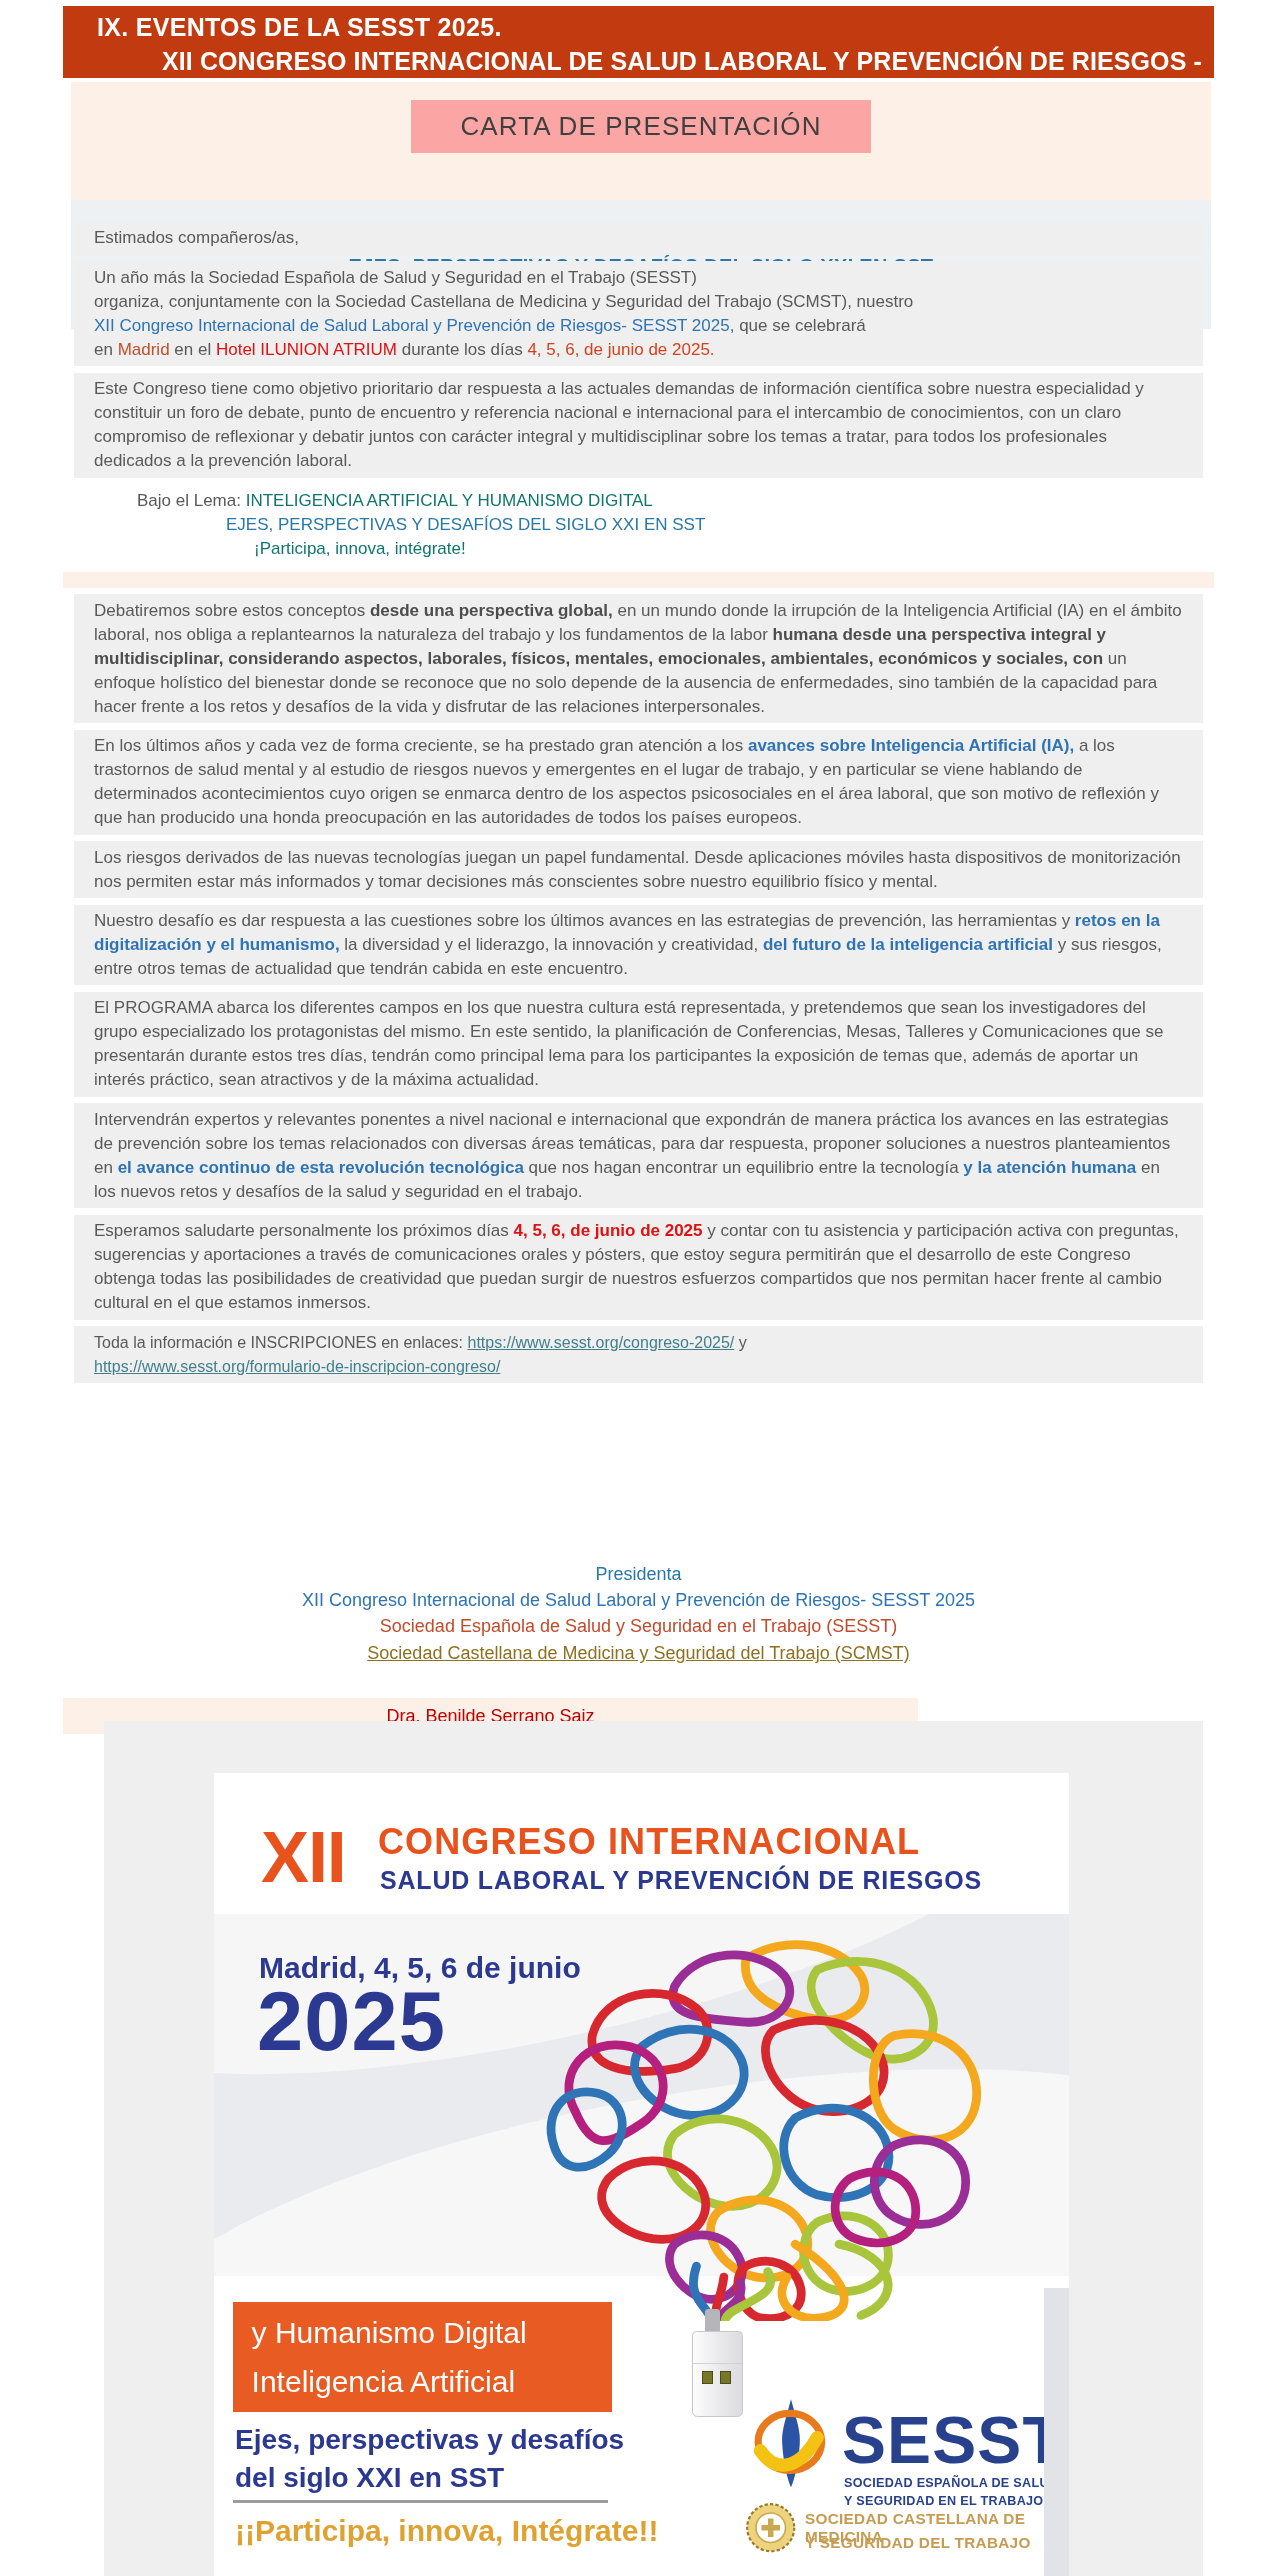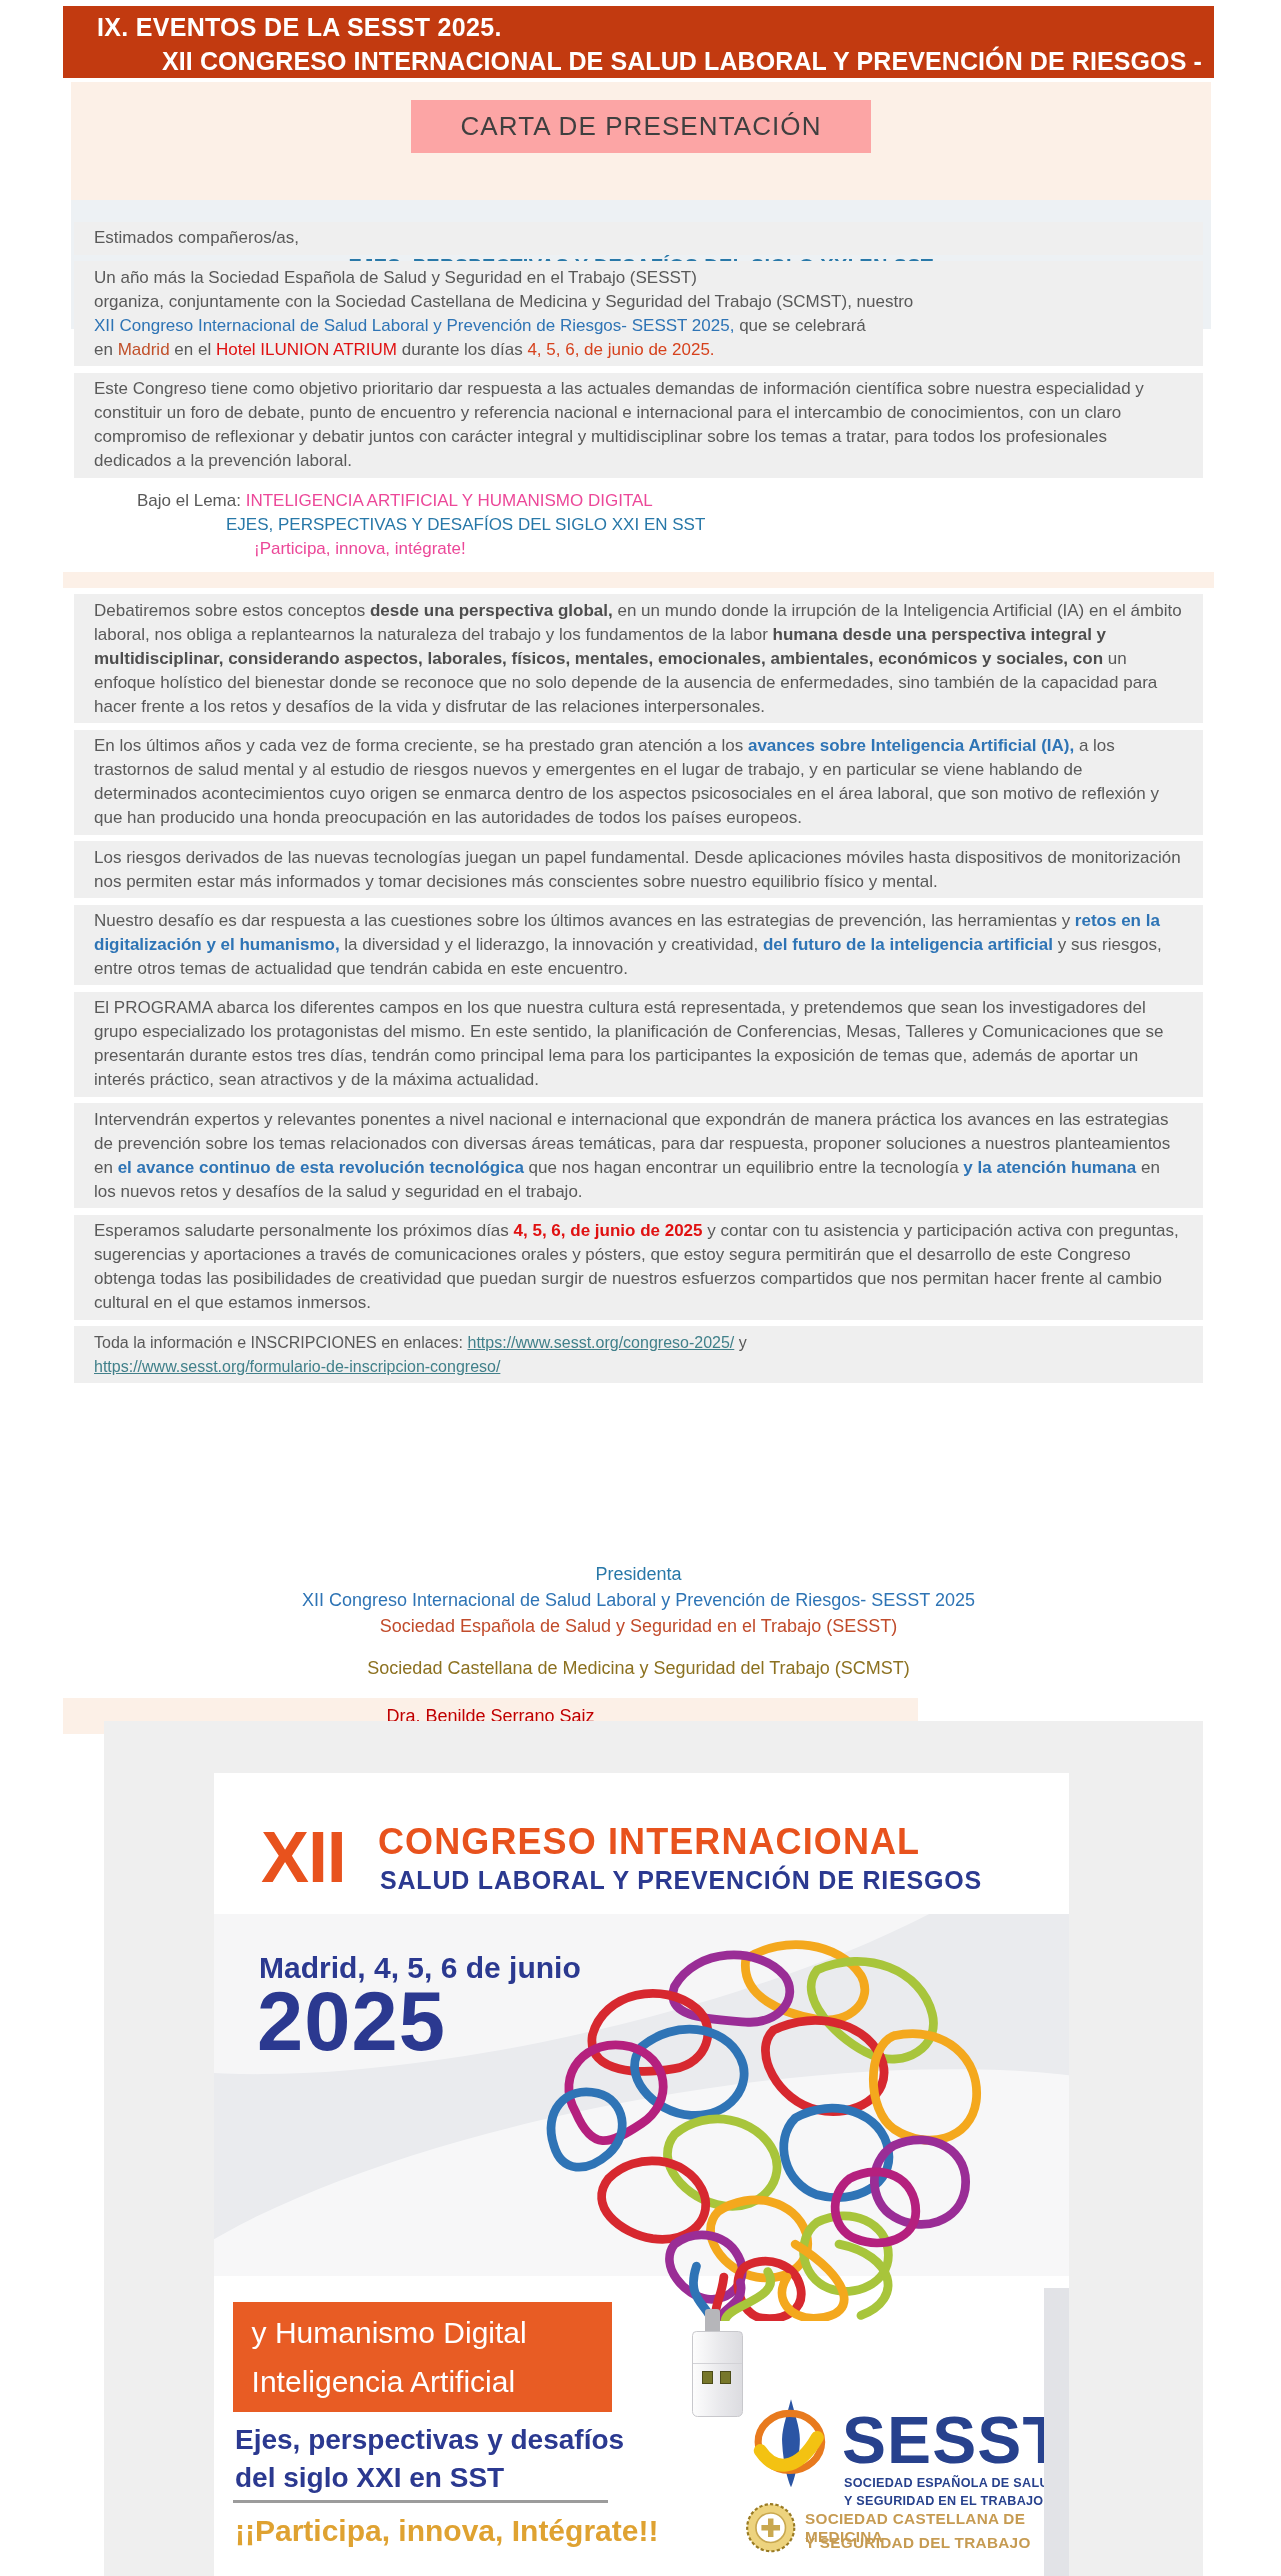--- a/index.html
+++ b/index.html
@@ -27,31 +27,31 @@
   .lema-line3{margin-left:160px;}
   .sg-n{}
   .sg-b{font-weight:bold;color:#4D4D4D;}
   .sg-bb{font-weight:bold;color:#2E74B5;}
   .sg-bl{color:#2E74B5;}
   .sg-or{color:#C1502A;}
   .sg-r{color:#E01111;}
   .sg-rd{color:#D6411C;}
   .sg-rb{font-weight:bold;color:#E01111;}
   .lema-label{color:#595959;}
-  .lema-red{color:#ec4899;}
+  .lema-red{color:#0f766e;}
   .lema-blue{color:#2878A8;}
   .info{font-size:16px;}
   .lnk{color:#41808A;text-decoration:underline;cursor:pointer;}
   
   .sig{position:absolute;left:63px;top:1557px;width:1151px;text-align:center;font-size:18px;line-height:26px;}
   .sig .band{background:#FCF0E7;height:36px;line-height:36px;color:#C00000;}
   .sig .pres{color:#2878A8;margin-top:4.4px;}
   .sig .cong{color:#2E74B5;}
   .sig .sesst{color:#C14B2B;}
-  .sig .scmst{color:#8C7120;margin-top:16px;}
+  .sig .scmst{color:#8C7120;margin-top:1px;text-decoration:underline;}
   
   .panel{position:absolute;left:104px;top:1721px;width:1099px;height:855px;background:#EFEFEF;}
   .poster{position:absolute;left:110px;top:52px;width:855px;height:816px;background:#ffffff;overflow:hidden;}
   .roman{position:absolute;left:47px;top:48px;font-size:72px;line-height:72px;font-weight:800;
          color:#E8521D;letter-spacing:-1.1px;transform:scaleY(1.0);}
   .ptitle1{position:absolute;left:164px;top:48px;font-size:36px;font-weight:800;color:#E8521D;letter-spacing:1.1px;}
   .ptitle2{position:absolute;left:166px;top:93px;font-size:25px;font-weight:800;color:#2B3990;letter-spacing:0.8px;}
   .band{position:absolute;left:0;top:141px;width:855px;height:362px;background:#EAEBEE;overflow:hidden;}
   .sw1{position:absolute;left:-175px;top:-164px;width:1041px;height:285px;background:#ffffff;opacity:.55;
        border-radius:50%;transform:rotate(-13deg);}

